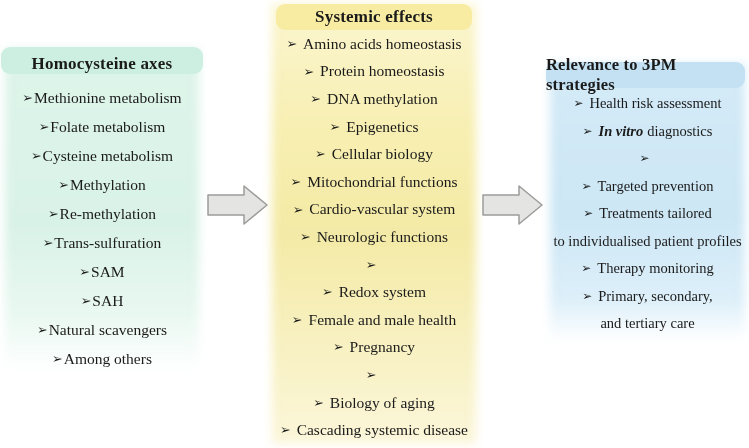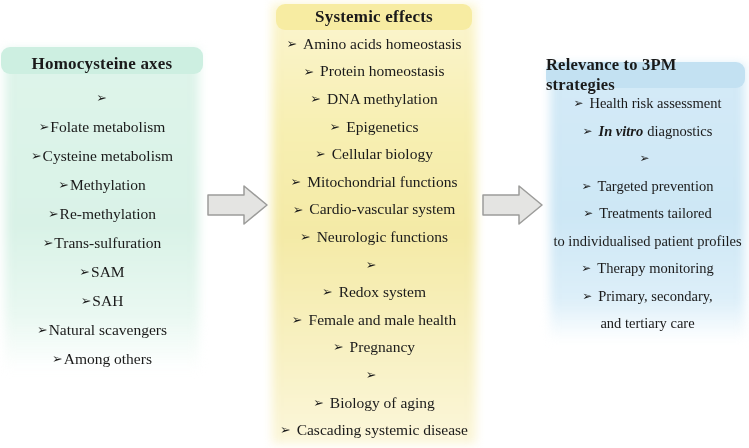--- a/index.html
+++ b/index.html
@@ -62,20 +62,21 @@
 <div class="canvas">
 
   <div class="panel col-0">
     <div class="panel-bg"></div>
     <div class="pill" style="background-color: rgb(205, 239, 225);">
       <span>Homocysteine axes</span>
     </div>
     <div class="items">
         <div class="item">
           <span class="bullet">➢</span>
+          <span>Methionine metabolism</span>
         </div>
         <div class="item">
           <span class="bullet">➢</span>
           <span>Folate metabolism</span>
         </div>
         <div class="item">
           <span class="bullet">➢</span>
           <span>Cysteine metabolism</span>
         </div>
         <div class="item">

